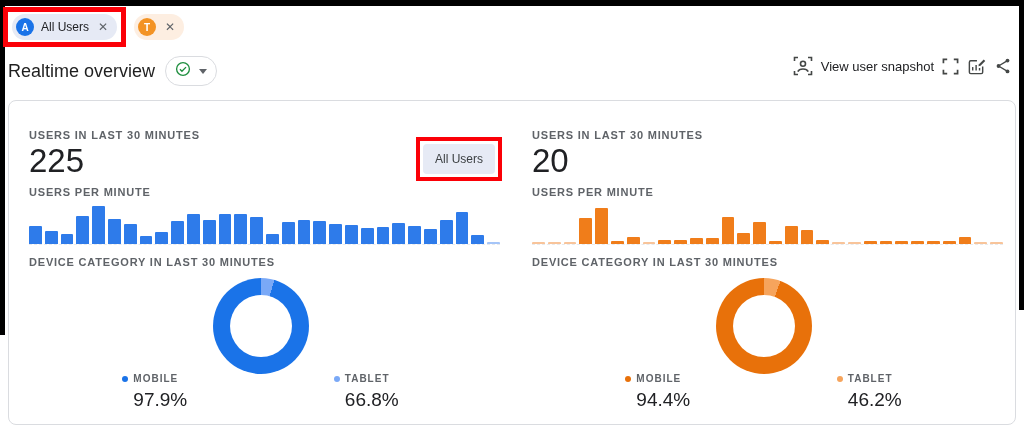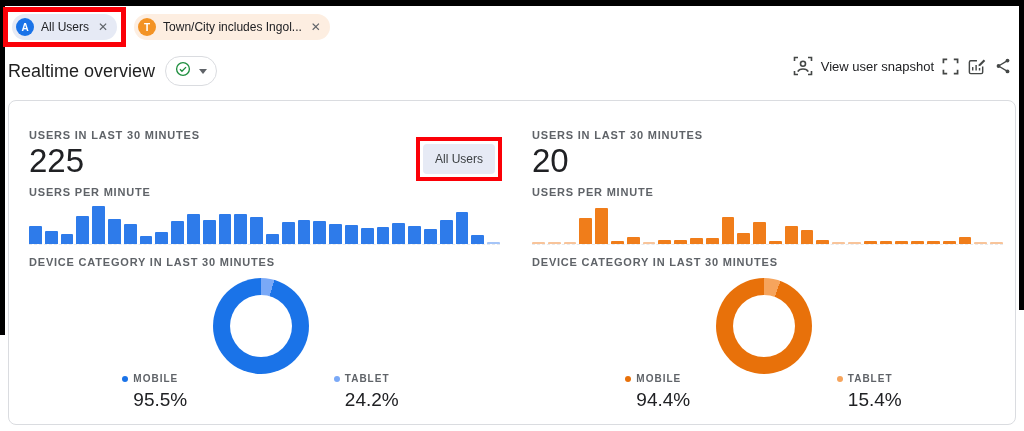--- a/index.html
+++ b/index.html
@@ -88,21 +88,20 @@
 <div class="chips-row">
   <div class="annotation">
     <div class="chip chip-blue">
       <span class="badge badge-a">A</span>
       <span>All Users</span>
       <span class="chip-x">✕</span>
     </div>
   </div>
   <div class="chip chip-orange">
     <span class="badge badge-t">T</span>
-    <span>Town/City includes Ingol...</span>
     <span class="chip-x">✕</span>
   </div>
 </div>
 
 <div class="title-row">
   <span class="page-title">Realtime overview</span>
   <div class="status-pill">
     <span>
       <svg width="16" height="16" viewBox="0 0 18 18" fill="none" stroke="#1e8e3e" stroke-width="1.5">
         <circle cx="9" cy="9" r="7.2"></circle>
@@ -204,28 +203,28 @@
     <div class="lbl3">DEVICE CATEGORY IN LAST 30 MINUTES</div>
     <div class="donut" style="background: conic-gradient(rgb(122, 169, 247) 0deg, rgb(122, 169, 247) 16.2deg, rgb(26, 115, 232) 16.2deg, rgb(26, 115, 232) 360deg);">
       <div class="donut-hole"></div>
     </div>
     <div class="legend">
       <div class="leg-item">
         <div class="leg-name">
             <span class="dot" style="background: rgb(26, 115, 232);"></span>
             <span>MOBILE</span>
           </div>
-        <div class="leg-val">95.5%</div>
+        <div class="leg-val">97.9%</div>
       </div>
       <div class="leg-item">
         <div class="leg-name">
             <span class="dot" style="background: rgb(122, 169, 247);"></span>
             <span>TABLET</span>
           </div>
-        <div class="leg-val">24.2%</div>
+        <div class="leg-val">66.8%</div>
       </div>
     </div>
   </div>
 
   <div class="panel">
     <div class="kpi-label">USERS IN LAST 30 MINUTES</div>
     <div class="kpi-value">20</div>
     <div class="lbl2">USERS PER MINUTE</div>
     <div class="barchart">
         <div class="bar" style="height: 2px; background: rgb(248, 196, 154);"></div>
@@ -269,18 +268,18 @@
             <span class="dot" style="background: rgb(232, 113, 10);"></span>
             <span>MOBILE</span>
           </div>
         <div class="leg-val">94.4%</div>
       </div>
       <div class="leg-item">
         <div class="leg-name">
             <span class="dot" style="background: rgb(246, 164, 92);"></span>
             <span>TABLET</span>
           </div>
-        <div class="leg-val">15.4%</div>
+        <div class="leg-val">46.2%</div>
       </div>
     </div>
   </div>
 
 </div>
 
 </body></html>

